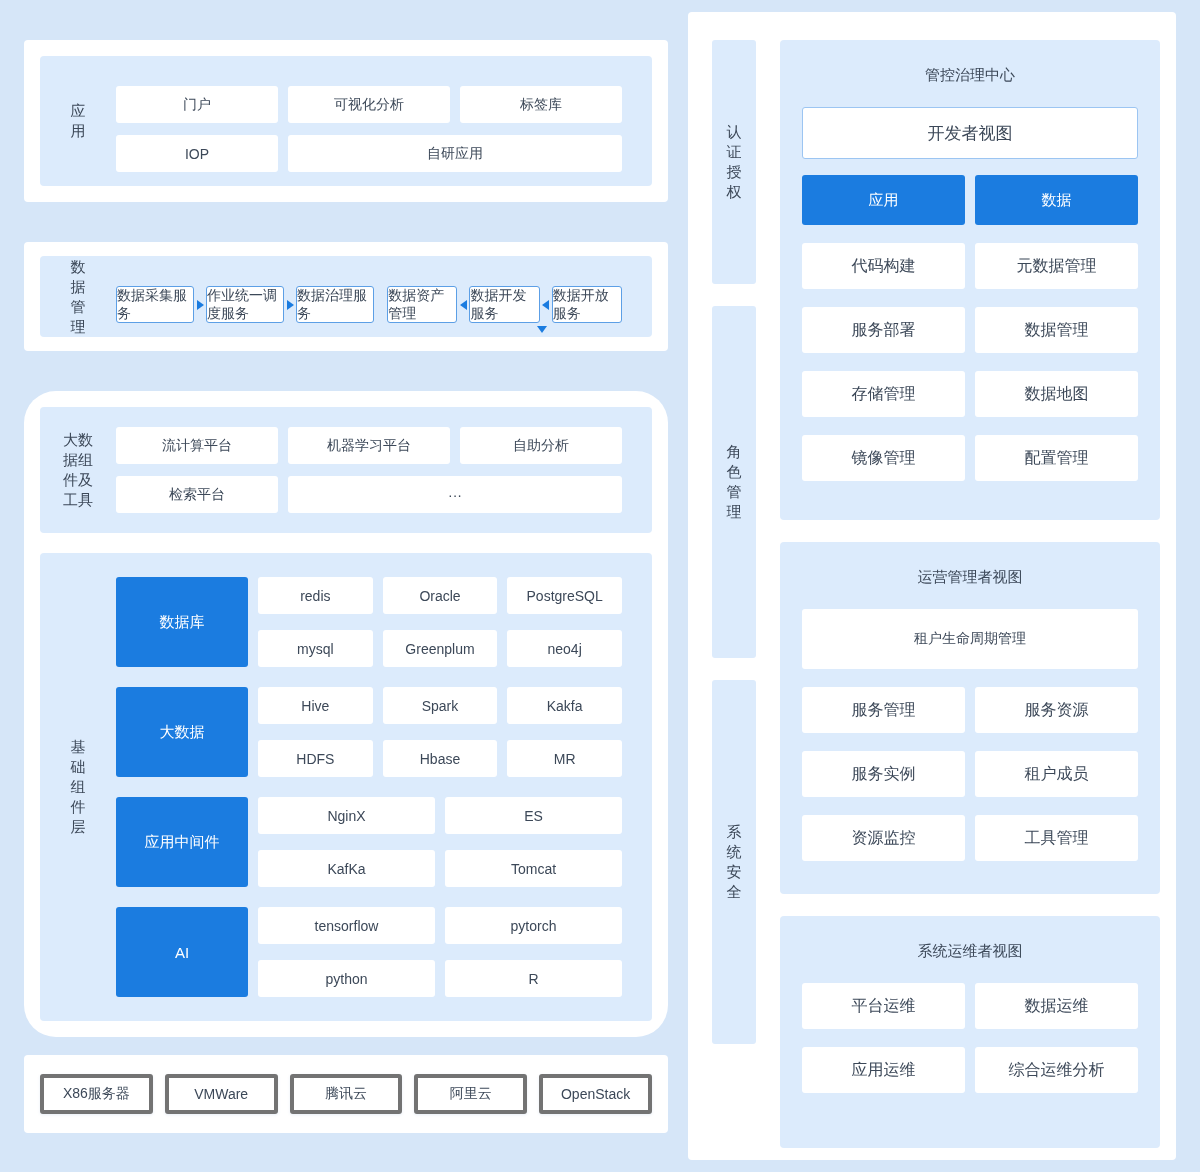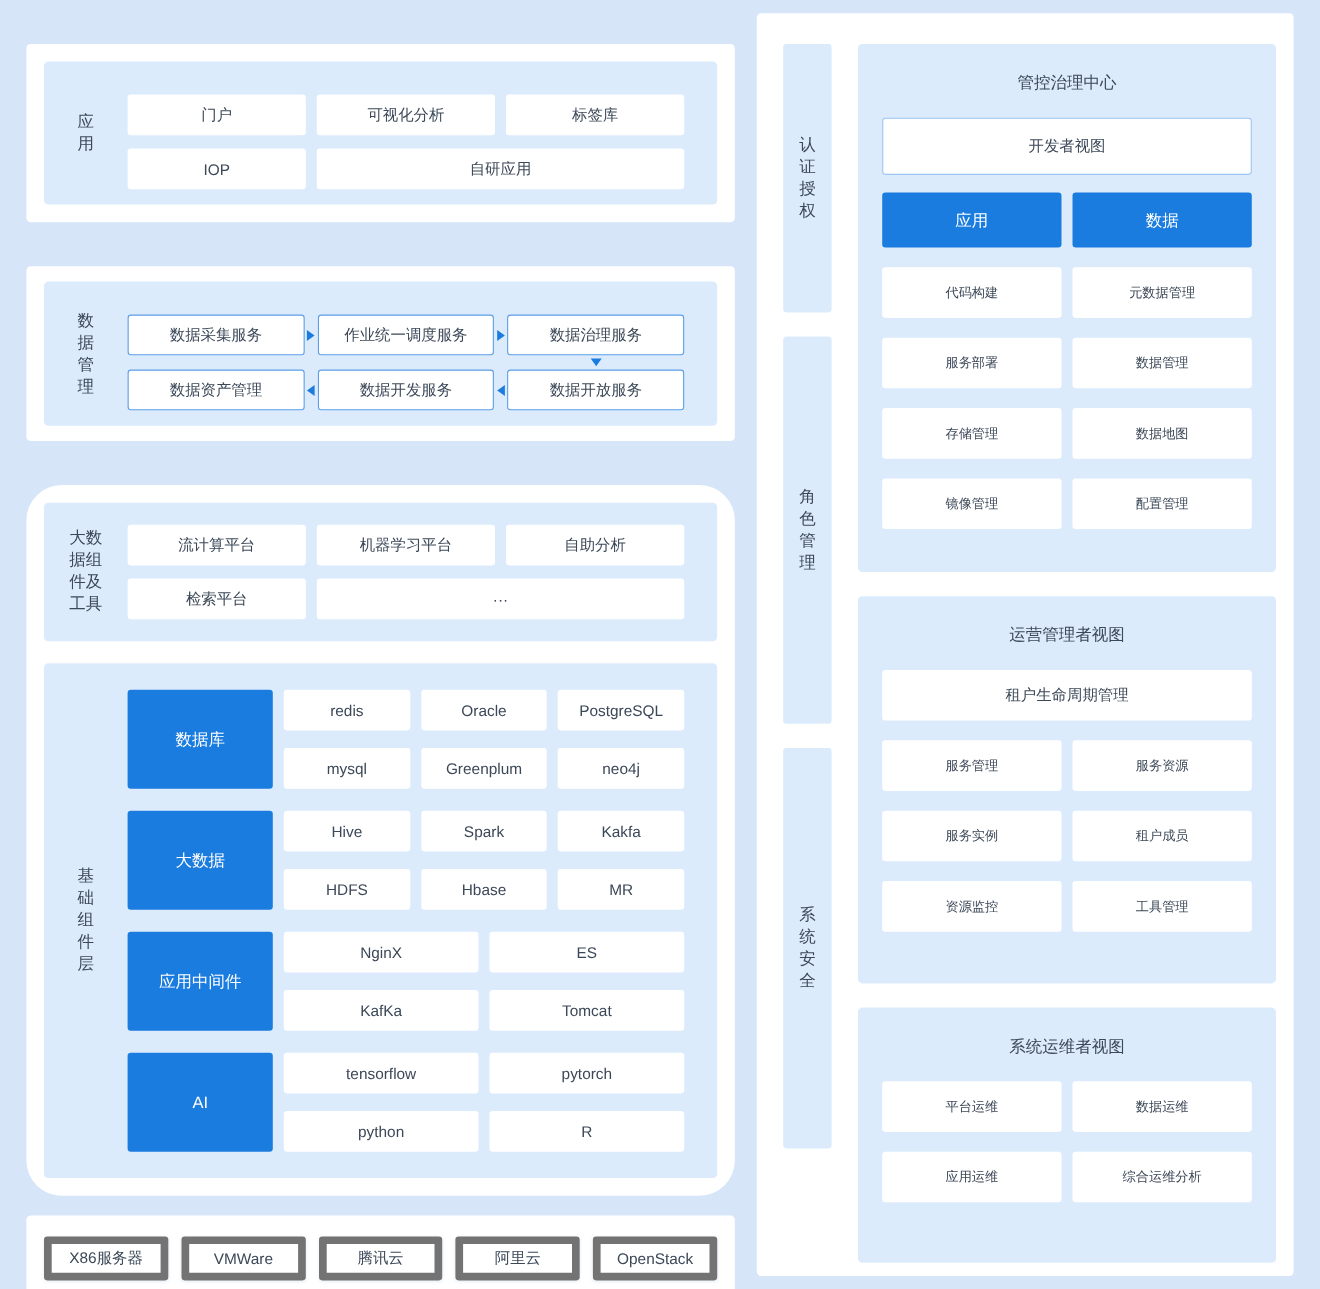--- a/index.html
+++ b/index.html
@@ -22,62 +22,62 @@
   .boxes { flex:1; padding:30px 30px 14px 0; }
   .grid6 { display:grid; grid-template-columns:repeat(6,1fr); gap:12px 10px; }
   .sp2 { grid-column:span 2; }
   .sp4 { grid-column:span 4; }
   .wbox {
     background:#ffffff; border-radius:3px; height:37px;
     display:flex; align-items:center; justify-content:center;
     font-size:14px; color:#3c4858; white-space:nowrap;
   }
   
-  .flowrows { position:relative; display:flex; flex-direction:column; gap:13px; }
+  .flowrows { position:relative; display:flex; gap:13px; }
   .flowrow { display:flex; align-items:center; }
   .fbox { flex:1; height:37px; background:#fff; border:1px solid #5c9fe6; border-radius:3px;
           display:flex; align-items:center; justify-content:center; font-size:14px; }
   .arr { width:12px; flex:none; display:flex; align-items:center; justify-content:center; }
   .tri-r { width:0; height:0; border-top:5px solid transparent; border-bottom:5px solid transparent; border-left:7px solid #1b7ce0; }
   .tri-l { width:0; height:0; border-top:5px solid transparent; border-bottom:5px solid transparent; border-right:7px solid #1b7ce0; }
   .tri-d { position:absolute; width:0; height:0; border-left:5px solid transparent; border-right:5px solid transparent; border-top:7px solid #1b7ce0; top:40px; right:75px; }
   
   .bigpanel { padding:16px; display:flex; flex-direction:column; gap:20px;border-radius:32px; }
   .tools-boxes { padding:20px 30px 20px 0; }
   .groups { flex:1; padding:24px 30px 24px 0; display:flex; flex-direction:column; gap:20px; }
   .group { display:flex; gap:10px; }
   .bluebox { width:132px; height:90px; flex:none; background:#1b7ce0; color:#fff; border-radius:3px;
              display:flex; align-items:center; justify-content:center; font-size:15px; }
   .ggrid3 { flex:1; display:grid; grid-template-columns:repeat(3,1fr); gap:16px 10px; }
   .ggrid2 { flex:1; display:grid; grid-template-columns:repeat(2,1fr); gap:16px 10px; }
   
   .infra { padding:19px 16px; display:flex; gap:12px; }
-  .ibox { flex:1; height:40px; background:#fff; border:7px solid #737373; border-radius:3px;
+  .ibox { flex:1; height:40px; background:#fff; border:4px solid #737373; border-radius:3px;
           box-shadow:0 1px 3px rgba(110,150,200,.15);
           display:flex; align-items:center; justify-content:center; font-size:14px; }
   .mt40 { margin-top:40px; } .mt18 { margin-top:18px; }
 
   
   .right-panel { width:488px; height:1148px; background:#fff; border-radius:4px;
                  display:flex; gap:24px; padding:28px 16px 0 24px; }
   .strip-col { width:44px; flex:none; display:flex; flex-direction:column; gap:22px; }
   .strip { background:#dcebfc; border-radius:3px; display:flex; align-items:center; justify-content:center; }
   .strip-1 { height:244px; } .strip-2 { height:352px; } .strip-3 { height:364px; }
   .content-col { flex:1; display:flex; flex-direction:column; gap:22px; }
   .rsec { background:#dcebfc; border-radius:4px; padding:26px 22px 0 22px; }
   .rsec-1 { height:480px; } .rsec-2 { height:352px; } .rsec-3 { height:232px; }
   .rtitle { text-align:center; font-size:15px; color:#3c4858; margin-bottom:22px; }
   .devbox { height:52px; background:#fff; border:1px solid #9cc5f2; border-radius:3px;
-            display:flex; align-items:center; justify-content:center; font-size:14px; margin-bottom:16px; }
+            display:flex; align-items:center; justify-content:center; font-size:17px; margin-bottom:16px; }
   .rgrid { display:grid; grid-template-columns:1fr 1fr; gap:18px 10px; }
   .hbox { height:50px; background:#1b7ce0; color:#fff; border-radius:3px;
           display:flex; align-items:center; justify-content:center; font-size:15px; }
   .rbox { height:46px; background:#fff; border-radius:3px;
-          display:flex; align-items:center; justify-content:center; font-size:12px; }
-  .widebox { height:46px; background:#fff; border-radius:3px; margin-bottom:18px;
+          display:flex; align-items:center; justify-content:center; font-size:16px; }
+  .widebox { height:60px; background:#fff; border-radius:3px; margin-bottom:18px;
              display:flex; align-items:center; justify-content:center; font-size:14px; }
 </style>
 </head>
 <body>
 
 <div class="root">
 
   <div class="left-col">
 
     <div class="panel" style="padding:16px;">

